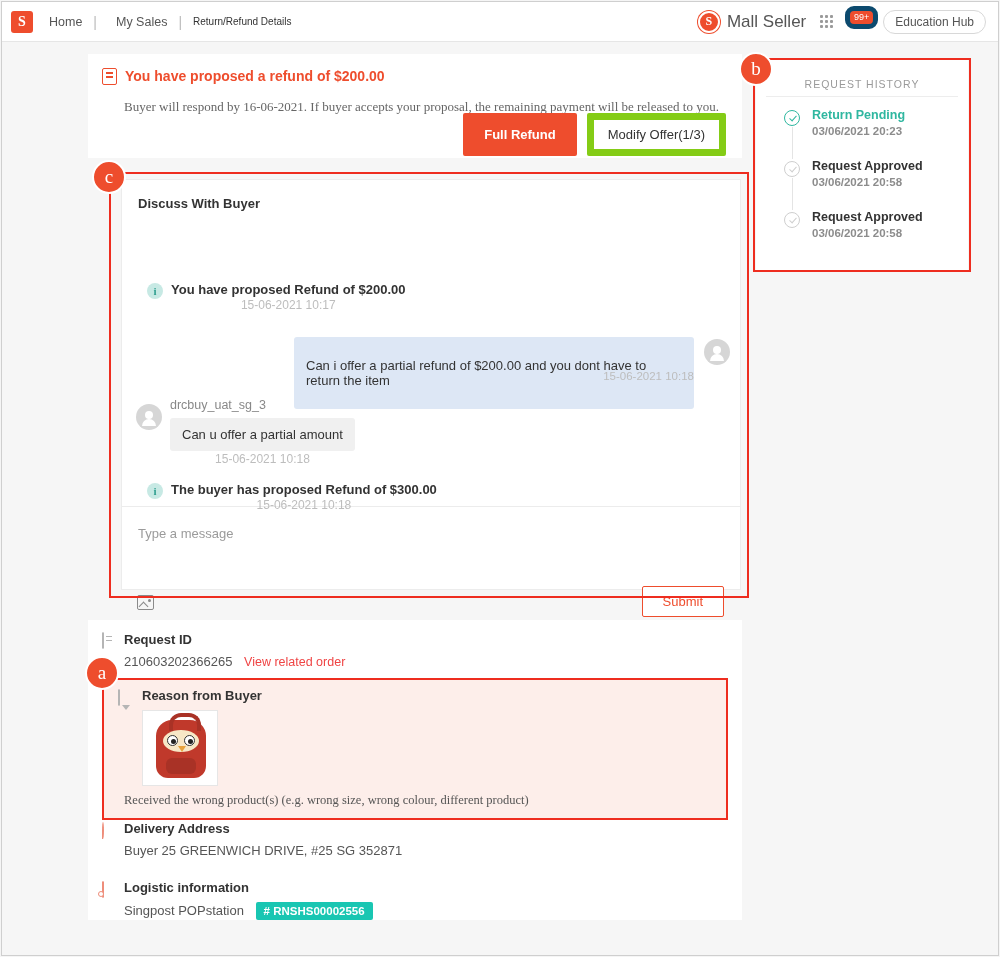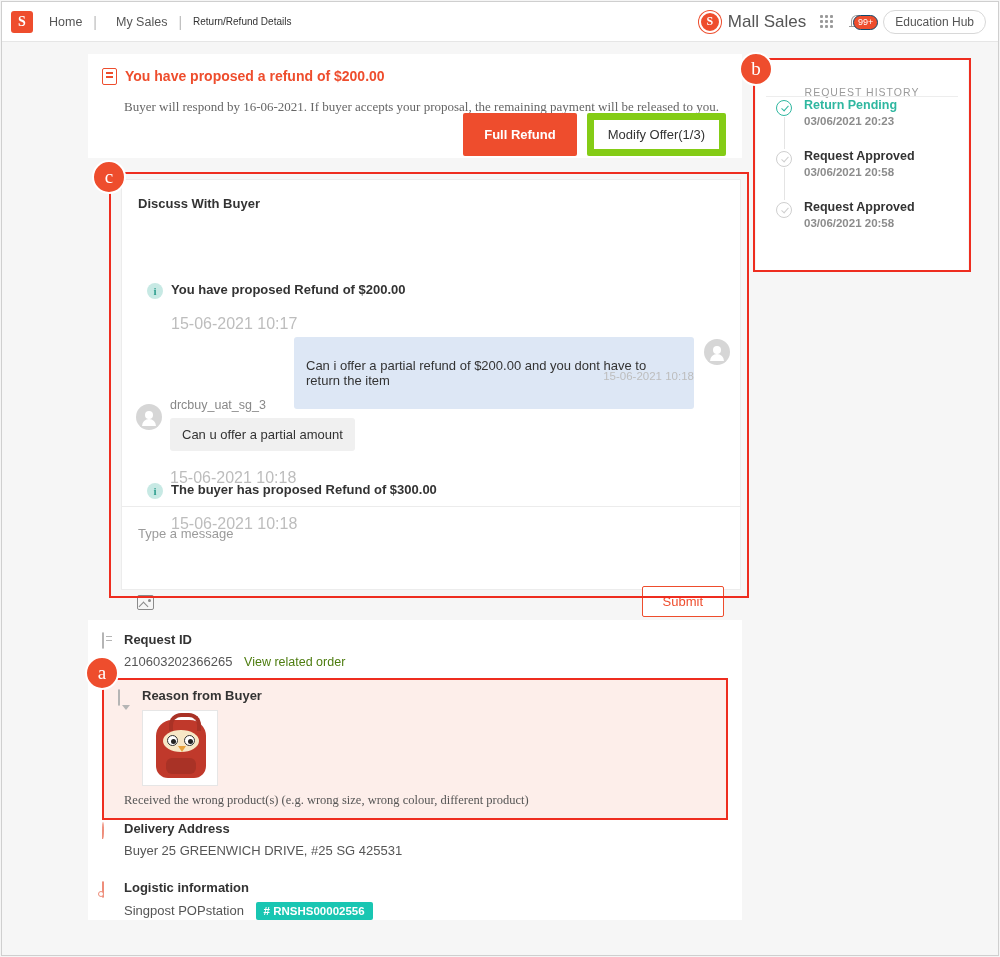--- a/index.html
+++ b/index.html
@@ -57,21 +57,21 @@
   .bell-wrap { position:relative; width:22px; height:22px; }
   .bell {
     position:absolute; left:4px; top:4px;
     width:12px;height:11px;border:1.6px solid #9a9a9a;border-bottom:none;
     border-radius:7px 7px 0 0;
   }
   .bell:after{content:"";position:absolute;left:-3px;top:10px;width:16px;height:1.6px;background:#9a9a9a;}
   .bell-badge{
     position:absolute; right:-9px; top:-5px;
     background:#ee4d2d; color:#fff; border-radius:9px;
-    font-size:9px; padding:1px 4px; line-height:11px; border:1px solid #0c4a6e;margin-top:9px;
+    font-size:9px; padding:1px 4px; line-height:11px; border:5px solid #0c4a6e;
   }
   .edu-hub {
     border:1px solid #d8d8d8; border-radius:14px;
     padding:4px 11px; font-size:12px; color:#555; background:#fff;
     white-space:nowrap;
   }
   
   .card { background:#fff; }
   .proposal-card {
     position:absolute; left:86px; top:52px; width:654px; height:104px;
@@ -108,21 +108,21 @@
     padding:16px 0 0 16px;
   }
   .discuss-body { position:relative; height:283px; border-bottom:1px solid #ececec; margin-top:13px;}
   .sys-msg { position:absolute; display:flex; gap:8px; }
   .info-icon {
     width:16px;height:16px;border-radius:50%;background:#c7e9e4;color:#2f9e8f;
     display:flex;align-items:center;justify-content:center;font-size:11px;font-weight:bold;
     font-family:"Liberation Serif", serif; flex:none; margin-top:1px;
   }
   .sys-text { font-weight:bold; font-size:13px; color:#333; }
-  .msg-time { color:#bdbdbd; font-size:16px; margin-top:18px; }
+  .msg-time { color:#bdbdbd; font-size:12px; margin-top:1px;text-align:center; }
   .bubble-right {
     position:absolute; right:46px; top:293px;
     background:#dde7f5; color:#333; font-size:13px;
     padding:21px 12px; border-radius:3px; max-width:400px;
   }
   .avatar {
     width:26px;height:26px;border-radius:50%;background:#d6d6d6;
     display:flex;align-items:center;justify-content:center;
   }
   .avatar .head{width:8px;height:8px;border-radius:50%;background:#fff;position:relative;top:-2px;}
@@ -151,24 +151,24 @@
     border:1px solid #ee4d2d; color:#ee4d2d; background:#fff;
     padding:7px 20px; font-size:13px; border-radius:2px; cursor:pointer;
   }
   
   .history {
     position:absolute; left:754px; top:58px; width:212px; height:210px;
     background:#fff;
   }
   .history-title {
     text-align:center; color:#9a9a9a; font-size:10.5px; letter-spacing:1px;
-    padding-top:26px;
+    padding-top:18px;
   }
   .hist-line { position:absolute; left:10px; top:36px; width:192px; height:1px; background:#ededed;}
-  .hist-items { position:relative; padding-left:20px; }
+  .hist-items { position:relative; margin-top:18px; padding-left:28px; }
   .hist-item { position:relative; height:51px; }
   .hist-dot {
     position:absolute; left:0; top:2px; width:16px; height:16px; border-radius:50%;
     border:1.5px solid #cfcfcf; background:#fff;
   }
   .hist-dot.active { border-color:#2fb7a0; }
   .hist-dot:after{
     content:""; position:absolute; left:6px; top:3px; width:3px; height:6px;
     border:solid #cfcfcf; border-width:0 1.5px 1.5px 0; transform:rotate(42deg);
   }
@@ -178,21 +178,21 @@
   .hist-label.active { color:#2fb7a0; }
   .hist-date { margin-left:28px; font-size:11.5px; color:#8c8c8c; margin-top:3px;font-weight:bold; }
   
   .detail-card {
     position:absolute; left:86px; top:618px; width:654px; height:300px;
     background:#fff;
   }
   .detail-row { position:relative; padding-left:36px; }
   .detail-label { font-weight:bold; font-size:13px; color:#333; }
   .detail-value { font-size:13px; color:#555; margin-top:7px; }
-  .link { color:#4d7c0f; cursor:pointer; margin-left:8px; font-size:12.5px;}
+  .link { color:#ef4444; cursor:pointer; margin-left:8px; font-size:12.5px;}
   .row-icon { position:absolute; left:14px; top:1px; }
   .ic-doc {
     width:14px;height:16px;border:1.5px solid #b5b5b5;border-radius:2px;position:relative;
   }
   .ic-doc:before,.ic-doc:after{content:"";position:absolute;left:2.5px;height:1.4px;background:#b5b5b5;width:6px;}
   .ic-doc:before{top:3px;} .ic-doc:after{top:7px;}
   .ic-chat {
     width:16px;height:13px;border:1.5px solid #b5b5b5;border-radius:3px;position:relative;
   }
   .ic-chat:after{content:"";position:absolute;left:3px;bottom:-5px;border-left:4px solid transparent;
@@ -267,21 +267,21 @@
     <div class="shopee-logo">S</div>
     <span class="crumb link">Home</span>
     <span class="crumb-sep">|</span>
     <span class="crumb link">My Sales</span>
     <span class="crumb-sep">|</span>
     <span class="crumb current">Return/Refund Details</span>
 
     <div class="topbar-right">
       <div class="seller-badge">
         <div class="seller-mark">S</div>
-        <span class="seller-name">Mall Sales</span>
+        <span class="seller-name">Mall Seller</span>
       </div>
       <div class="grid-icon">
         <i></i>
           <i></i>
           <i></i>
           <i></i>
           <i></i>
           <i></i>
           <i></i>
           <i></i>
@@ -389,21 +389,21 @@
         <span>210603202366265</span>
         <span class="link">View related order</span>
       </div>
     </div>
 
     <div style="height:152px;"></div>
 
     <div class="detail-row">
       <span class="row-icon" style="top:2px;"><span class="ic-pin"></span></span>
       <div class="detail-label">Delivery Address</div>
-      <div class="detail-value">Buyer 25 GREENWICH DRIVE, #25 SG 425531</div>
+      <div class="detail-value">Buyer 25 GREENWICH DRIVE, #25 SG 352871</div>
     </div>
 
     <div class="detail-row" style="margin-top:22px;">
       <span class="row-icon" style="top:2px;"><span class="ic-truck"></span></span>
       <div class="detail-label">Logistic information</div>
       <div class="detail-value">
         <span>Singpost POPstation</span>
         <span class="tag"># RNSHS00002556</span>
       </div>
     </div>

